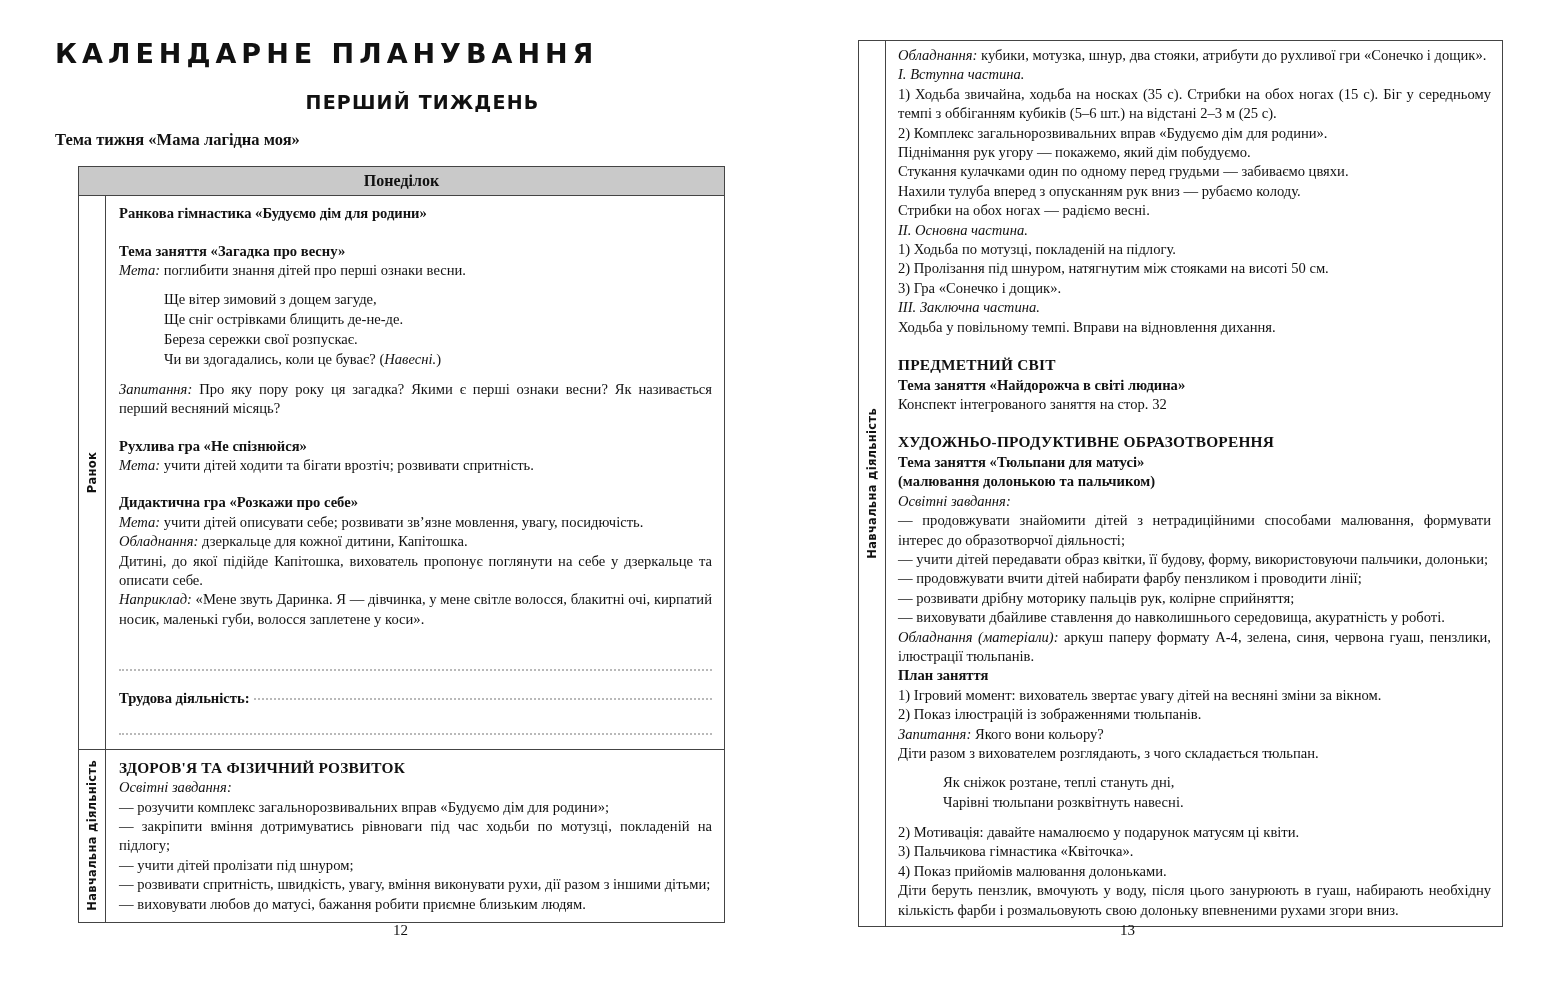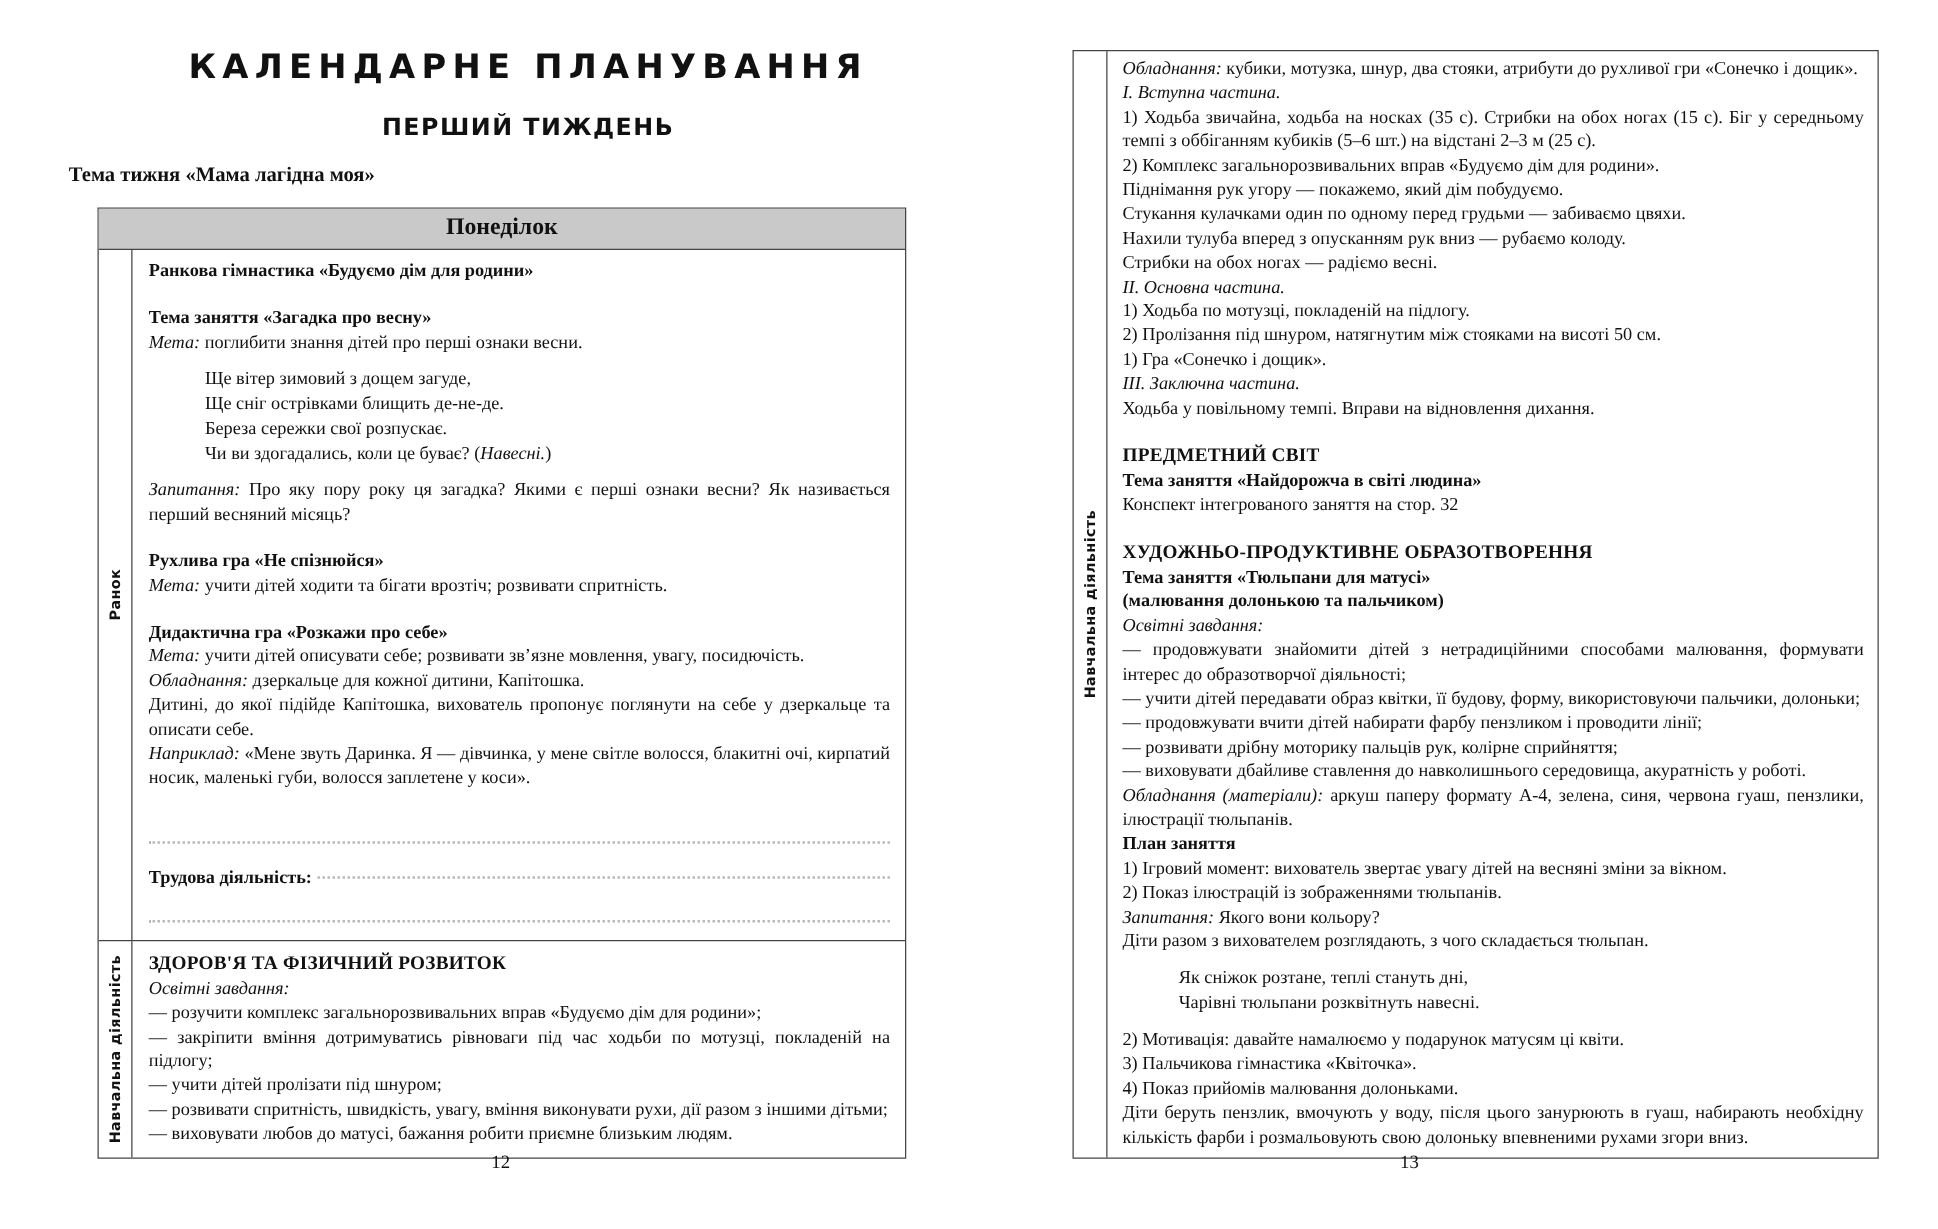--- a/index.html
+++ b/index.html
@@ -26,21 +26,20 @@
 
   .page {
     position: relative;
     box-sizing: border-box;
   }
   .page-left  { width: 790px; padding: 0 0 0 0; }
   .page-right { width: 760px; }
 
   
   .doc-title {
-    text-align: center;
     font-family: "DejaVu Sans", "Liberation Sans", sans-serif;
     font-weight: bold;
     font-size: 27px;
     letter-spacing: 5px;
     margin: 38px 0 0 0;
     padding-left: 55px;
   }
   .week-title {
     text-align: center;
     font-family: "DejaVu Sans", "Liberation Sans", sans-serif;
@@ -72,21 +71,21 @@
     margin-left: 68px;
     margin-top: 40px;
     width: 645px;
   }
 
   .day-header {
     background: #c9c9c9;
     border-bottom: 1px solid #444;
     text-align: center;
     font-weight: bold;
-    font-size: 19px;
+    font-size: 16px;
     padding: 4px 0 5px 0;
     line-height: 1.2;
   }
 
   .band {
     display: flex;
     align-items: stretch;
     border-bottom: 1px solid #444;
   }
   .band:last-child { border-bottom: none; }
@@ -319,21 +318,21 @@
           <p class="l nj">Піднімання рук угору — покажемо, який дім побудуємо.</p>
           <p class="l nj">Стукання кулачками один по одному перед грудьми — забиваємо цвяхи.</p>
           <p class="l nj">Нахили тулуба вперед з опусканням рук вниз — рубаємо колоду.</p>
           <p class="l nj">Стрибки на обох ногах — радіємо весні.</p>
 
           <p class="l nj">
             <i class="it">II. Основна частина.</i>
           </p>
           <p class="l nj">1) Ходьба по мотузці, покладеній на підлогу.</p>
           <p class="l nj">2) Пролізання під шнуром, натягнутим між стояками на висоті 50 см.</p>
-          <p class="l nj">1) Гра «Сонечко і дощик».</p>
+          <p class="l nj">3) Гра «Сонечко і дощик».</p>
 
           <p class="l nj">
             <i class="it">III. Заключна частина.</i>
           </p>
           <p class="l nj">Ходьба у повільному темпі. Вправи на відновлення дихання.</p>
 
           <div class="sp-18"></div>
 
           <p class="l nj caps">ПРЕДМЕТНИЙ СВІТ</p>
           <p class="l nj">

